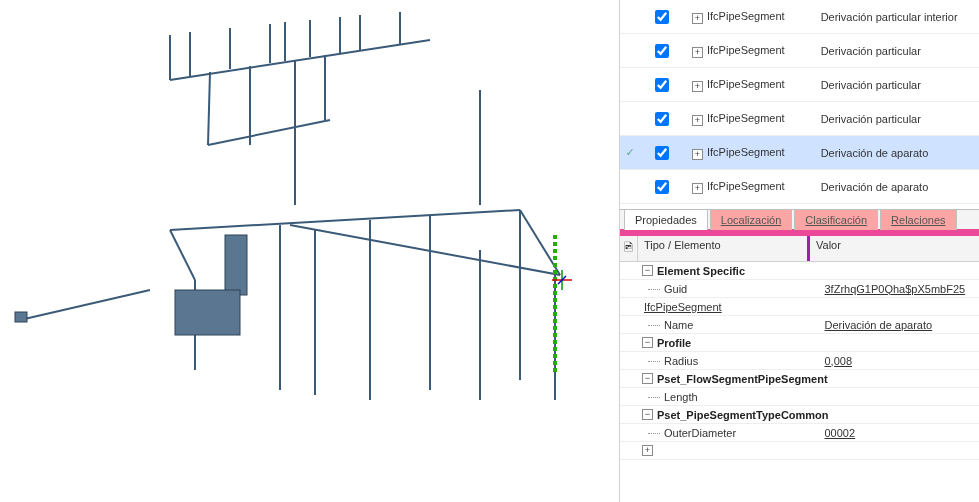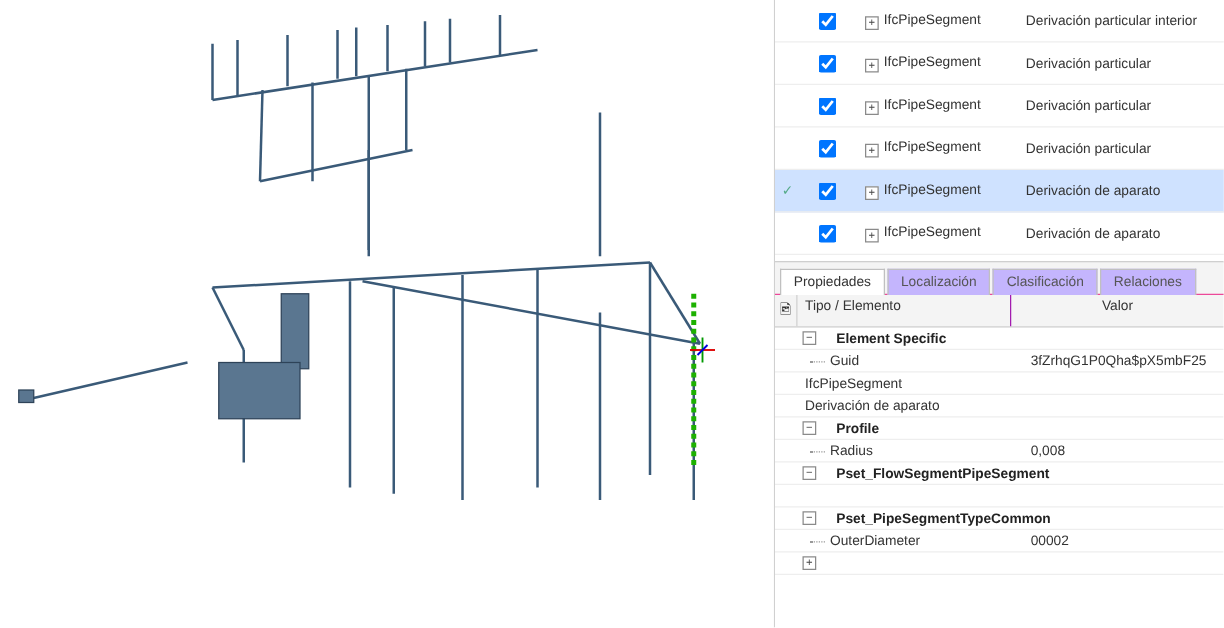--- a/index.html
+++ b/index.html
@@ -14,39 +14,39 @@
   .tree-row.selected { background: #cfe2ff; }
   .col-mark { width: 20px; text-align: center; color: #5a8; }
   .col-chk { width: 42px; text-align: center; }
   .col-chk input { width: 14px; height: 14px; }
   .col-node { flex: 1; display: flex; align-items: flex-start; padding-left: 10px; gap: 4px; }
   .expander { display: inline-flex; width: 11px; height: 11px; border: 1px solid #8a8a8a; align-items: center; justify-content: center; font-size: 9px; line-height: 9px; color: #444; background: #fff; margin-top: 3px; }
   .node-label { width: 90px; word-break: break-all; }
   .col-desc { flex: 1.2; padding-right: 4px; }
 
   
-  .tabs { display: flex; align-items: flex-end; height: 26px; background: #f4f4f4; border-bottom: 1px solid #ec4899; padding-left: 4px; gap: 2px; }
+  .tabs { display: flex; align-items: flex-end; height: 26px; background: #f4f4f4; border-bottom: 7px solid #ec4899; padding-left: 4px; gap: 2px; }
   .tab { padding: 4px 10px; border: 1px solid #c0c0c0; border-bottom: none; background: #fff; position: relative; top: 1px; cursor: pointer; }
-  .tab.inactive { background: #c4b5fd; color: #555; font-style: normal; }
+  .tab.inactive { background: #fca5a5; color: #555; font-style: normal; text-decoration: underline; }
   .tab.active { background: #fff; }
 
   
   .props { flex: 1; overflow: auto; }
   .props-header { display: flex; background: #f4f4f4; border-bottom: 1px solid #d0d0d0; }
   .props-header .ph-icon { width: 18px; text-align: center; border-right: 1px solid #d0d0d0; padding: 3px 0; }
-  .props-header .ph-key { flex: 1; padding: 3px 6px; border-right: 1px solid #a21caf; }
-  .props-header .ph-val { flex: 1; padding: 3px 6px; text-align: center; }
+  .props-header .ph-key { flex: 1; padding: 3px 6px; border-right: 3px solid #a21caf; }
+  .props-header .ph-val { flex: 1; padding: 3px 6px; text-align: left; }
   .prop-row { display: flex; border-bottom: 1px solid #eee; min-height: 18px; align-items: center; }
   .prop-row .ph-icon { width: 18px; text-align: center; }
   .prop-row .ph-key { flex: 1; padding: 2px 6px; display: flex; align-items: center; gap: 4px; }
-  .prop-row .ph-val { flex: 1; padding: 2px 6px; }
+  .prop-row .ph-val { flex: 1; padding: 2px 6px; text-decoration: underline; }
   .indent-1 .ph-key { padding-left: 4px; }
   .indent-2 .ph-key { padding-left: 26px; position: relative; text-align: right; }
   .indent-2 .ph-key::before { content: ""; position: absolute; left: 10px; top: 50%; width: 12px; height: 1px; border-top: 1px dotted #999; }
-  .group-label { font-weight: bold; color: #222; margin-left: 12px; }
+  .group-label { font-weight: bold; color: #222; }
   .collapse-box { display: inline-flex; width: 11px; height: 11px; border: 1px solid #8a8a8a; align-items: center; justify-content: center; font-size: 9px; line-height: 9px; color: #444; background: #fff; }
 </style>
 </head>
 <body>
 
 <div class="viewport">
   <svg width="620" height="502">
     <g stroke="#3a5a78" stroke-width="2" fill="none">
 
       <line x1="170" y1="80" x2="430" y2="40"></line>
@@ -191,20 +191,21 @@
           <div class="ph-icon"></div>
           <div class="ph-key">Guid</div>
           <div class="ph-val">3fZrhqG1P0Qha$pX5mbF25</div>
         </div>
         <div class="prop-row indent-2">
           <div class="ph-icon"></div>
           <div class="ph-val">IfcPipeSegment</div>
         </div>
         <div class="prop-row indent-2">
           <div class="ph-icon"></div>
+          <div class="ph-key">Name</div>
           <div class="ph-val">Derivación de aparato</div>
         </div>
         <div class="prop-row indent-1">
           <div class="ph-icon"></div>
           <div class="ph-key">
             <span class="collapse-box">−</span>
             <span class="group-label">Profile</span>
           </div>
           <div class="ph-val"></div>
         </div>
@@ -216,20 +217,21 @@
         <div class="prop-row indent-1">
           <div class="ph-icon"></div>
           <div class="ph-key">
             <span class="collapse-box">−</span>
             <span class="group-label">Pset_FlowSegmentPipeSegment</span>
           </div>
           <div class="ph-val"></div>
         </div>
         <div class="prop-row indent-2">
           <div class="ph-icon"></div>
+          <div class="ph-key">Length</div>
         </div>
         <div class="prop-row indent-1">
           <div class="ph-icon"></div>
           <div class="ph-key">
             <span class="collapse-box">−</span>
             <span class="group-label">Pset_PipeSegmentTypeCommon</span>
           </div>
           <div class="ph-val"></div>
         </div>
         <div class="prop-row indent-2">

